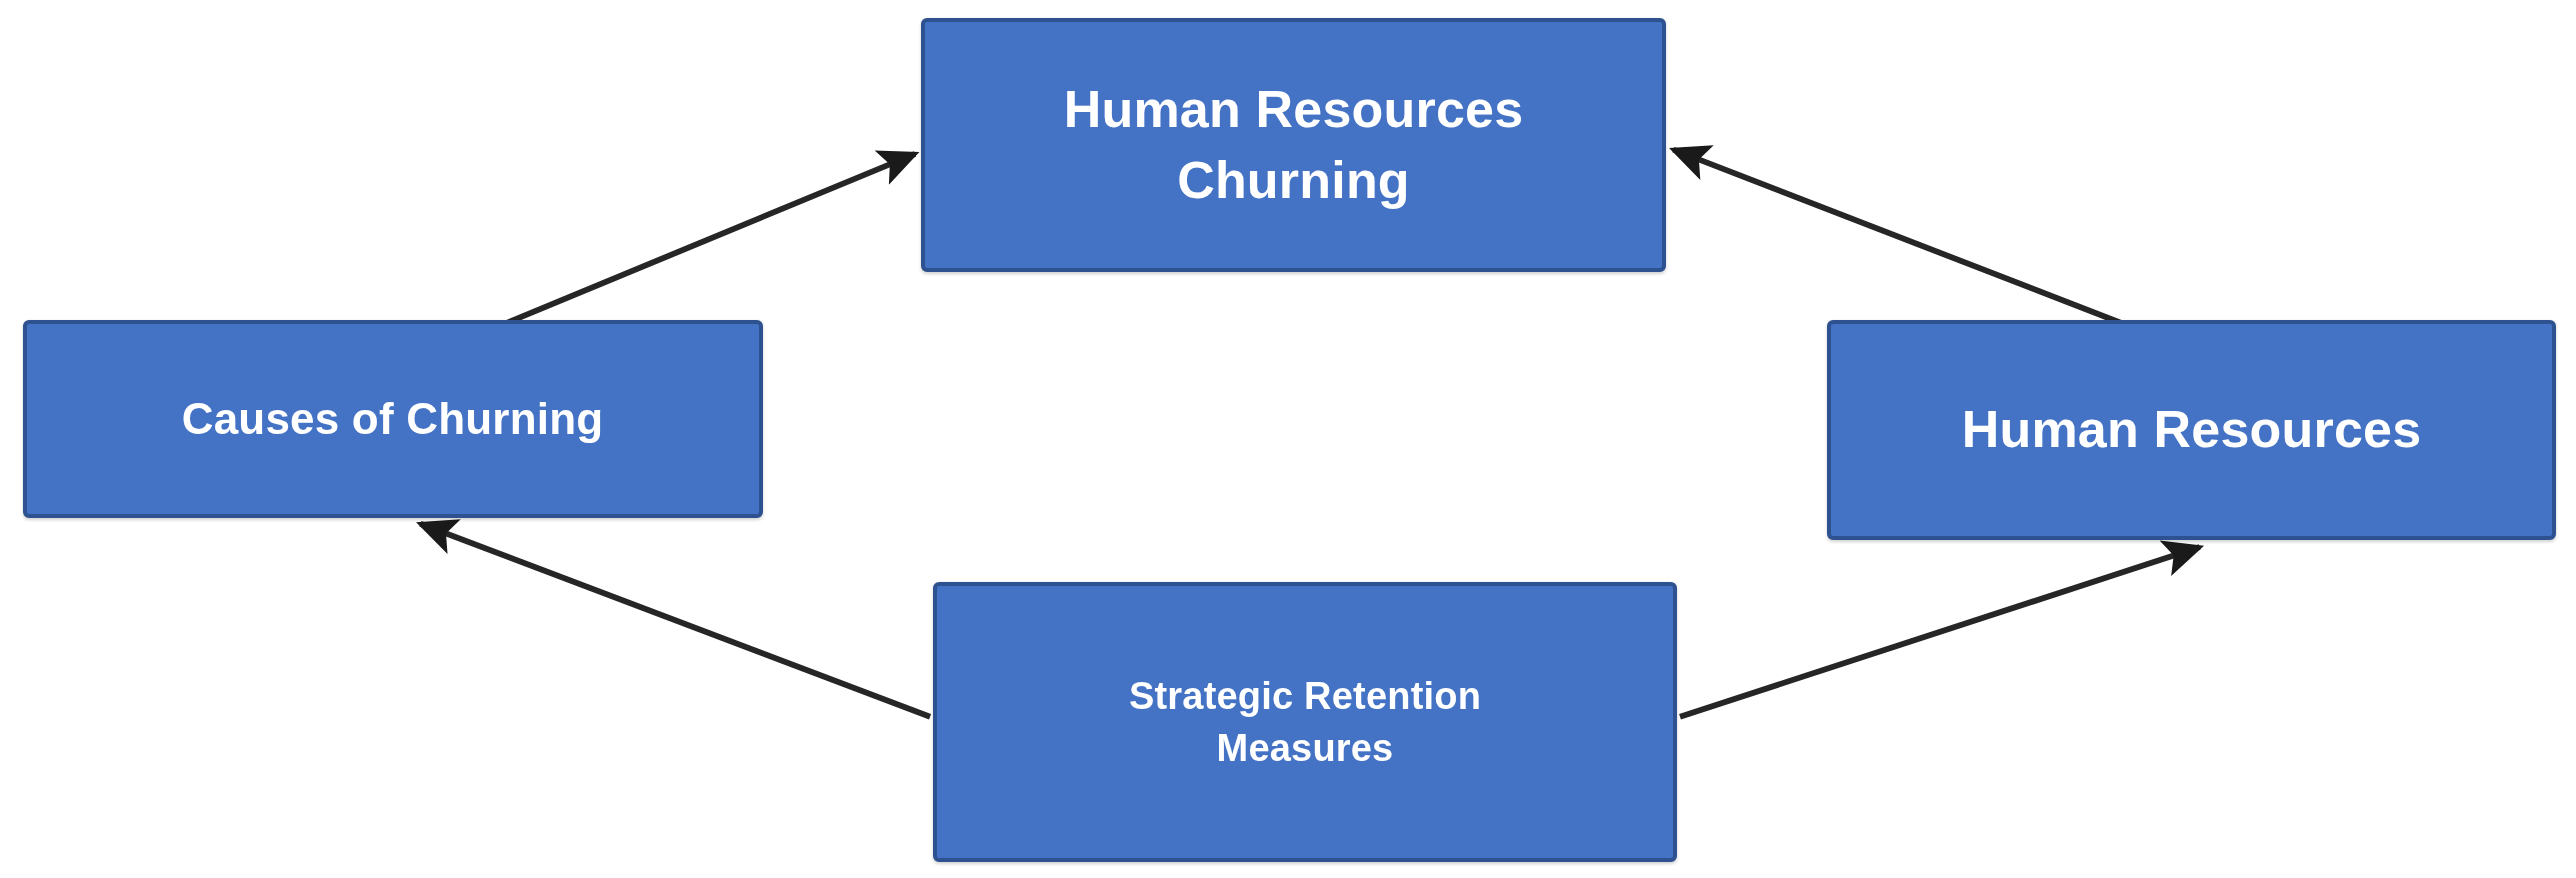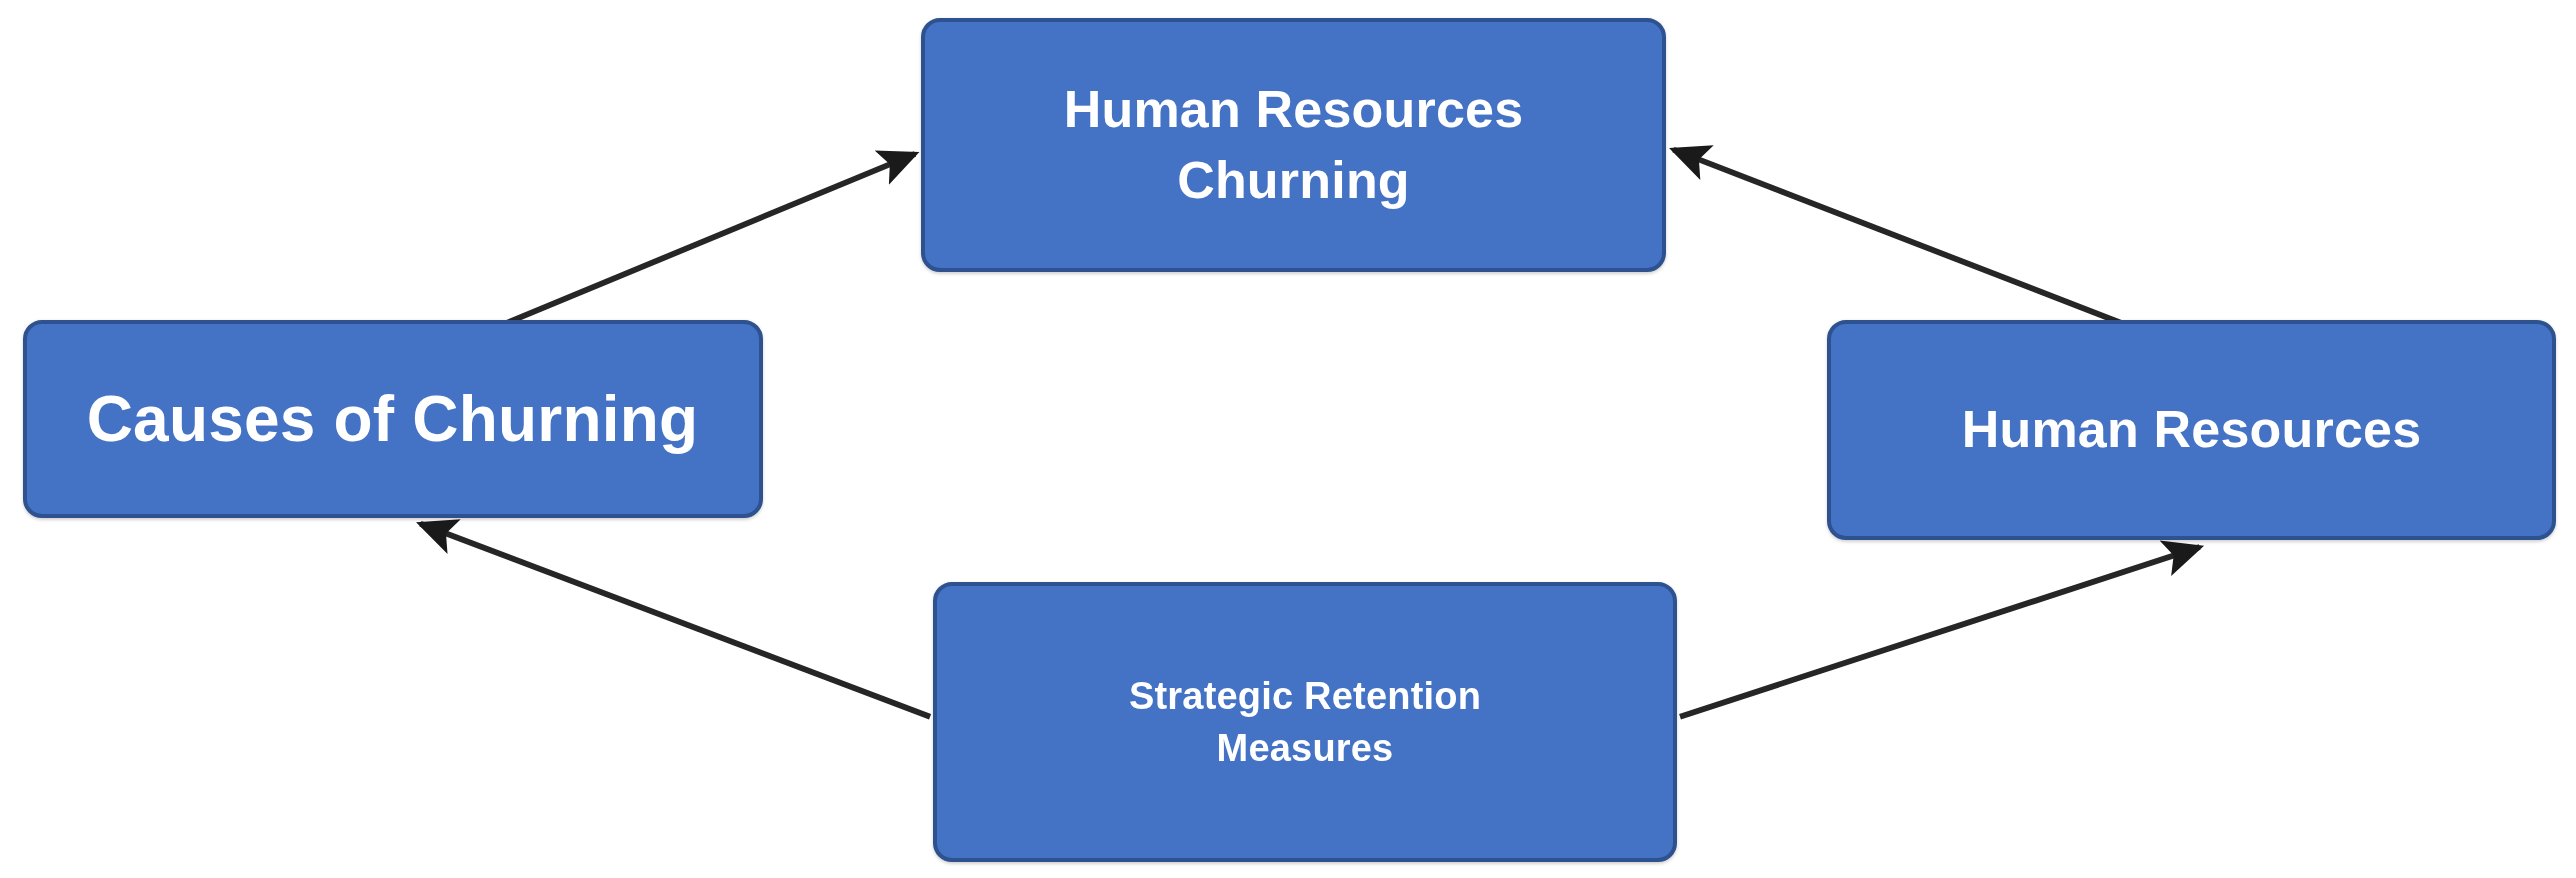--- a/index.html
+++ b/index.html
@@ -23,21 +23,21 @@
     top: 0;
     width: 2576px;
     height: 878px;
     pointer-events: none;
   }
   .node {
     position: absolute;
     box-sizing: border-box;
     background: #4472C4;
     border: 4.2px solid #2E528F;
-    border-radius: 19px;
+    border-radius: 6px;
     color: #ffffff;
     display: flex;
     align-items: center;
     justify-content: center;
     text-align: center;
     font-weight: 700;
     letter-spacing: 0.2px;
     line-height: 1.38;
     box-shadow: 0 1.7px 3.3px rgba(0,0,0,0.18);
     z-index: 2;
@@ -52,21 +52,21 @@
     top: 18.3px;
     width: 745px;
     height: 254px;
     font-size: 52px;
   }
   #node-causes {
     left: 22.5px;
     top: 320px;
     width: 740px;
     height: 198px;
-    font-size: 64px;
+    font-size: 44px;
   }
   #node-human-resources {
     left: 1827px;
     top: 320px;
     width: 729px;
     height: 220px;
     font-size: 52px;
   }
   #node-retention {
     left: 933px;

